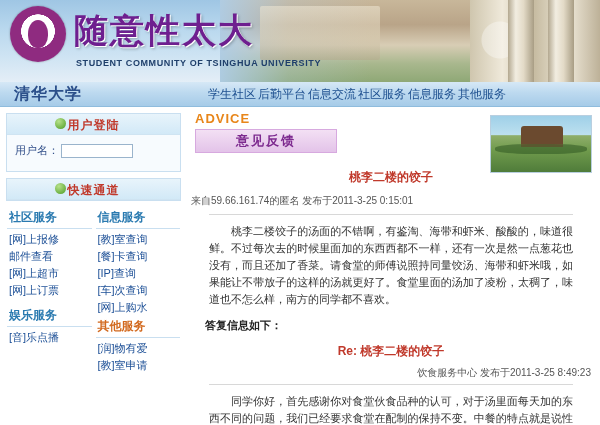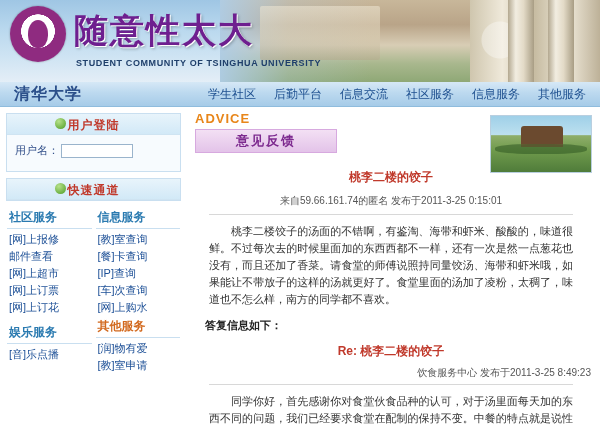--- a/index.html
+++ b/index.html
@@ -129,21 +129,21 @@
     font-weight: bold;
     color: #2b4f8a;
     font-family: "DejaVu Serif", "Liberation Serif", serif;
     letter-spacing: 1px;
   }
   .nav-items {
     position: absolute;
     left: 208px;
     top: 4px;
     display: flex;
-    gap: 18px;
+    gap: 2px;
   }
   .nav-item {
     font-size: 12px;
     color: #1d4f8f;
     cursor: pointer;
     white-space: nowrap;
   }
 
   
   .content {
@@ -322,21 +322,21 @@
     width: 400px;
   }
   .post-title {
     text-align: center;
     color: #c0392b;
     font-size: 12px;
     font-weight: bold;
     margin: 6px 0 8px 0;
   }
   .post-meta {
-    text-align: center;
+    text-align: left;
     font-size: 10px;
     color: #555;
     margin-bottom: 6px;
   }
   .divider {
     height: 1px;
     background: #d8d8d8;
     margin: 4px 18px 8px 18px;
   }
   .post-body {
@@ -417,21 +417,20 @@
         </div>
       </div>
 
       <div class="links-wrap">
         <div class="links-col">
           <div class="links-head">社区服务</div>
           <div class="link-line">[网]上报修</div>
           <div class="link-line">邮件查看</div>
           <div class="link-line">[网]上超市</div>
           <div class="link-line">[网]上订票</div>
-          <div class="link-line">[网]上订花</div>
           <div class="links-gap"></div>
           <div class="links-head">娱乐服务</div>
           <div class="link-line">[音]乐点播</div>
         </div>
         <div class="links-col">
           <div class="links-head">信息服务</div>
           <div class="link-line">[教]室查询</div>
           <div class="link-line">[餐]卡查询</div>
           <div class="link-line">[IP]查询</div>
           <div class="link-line">[车]次查询</div>

